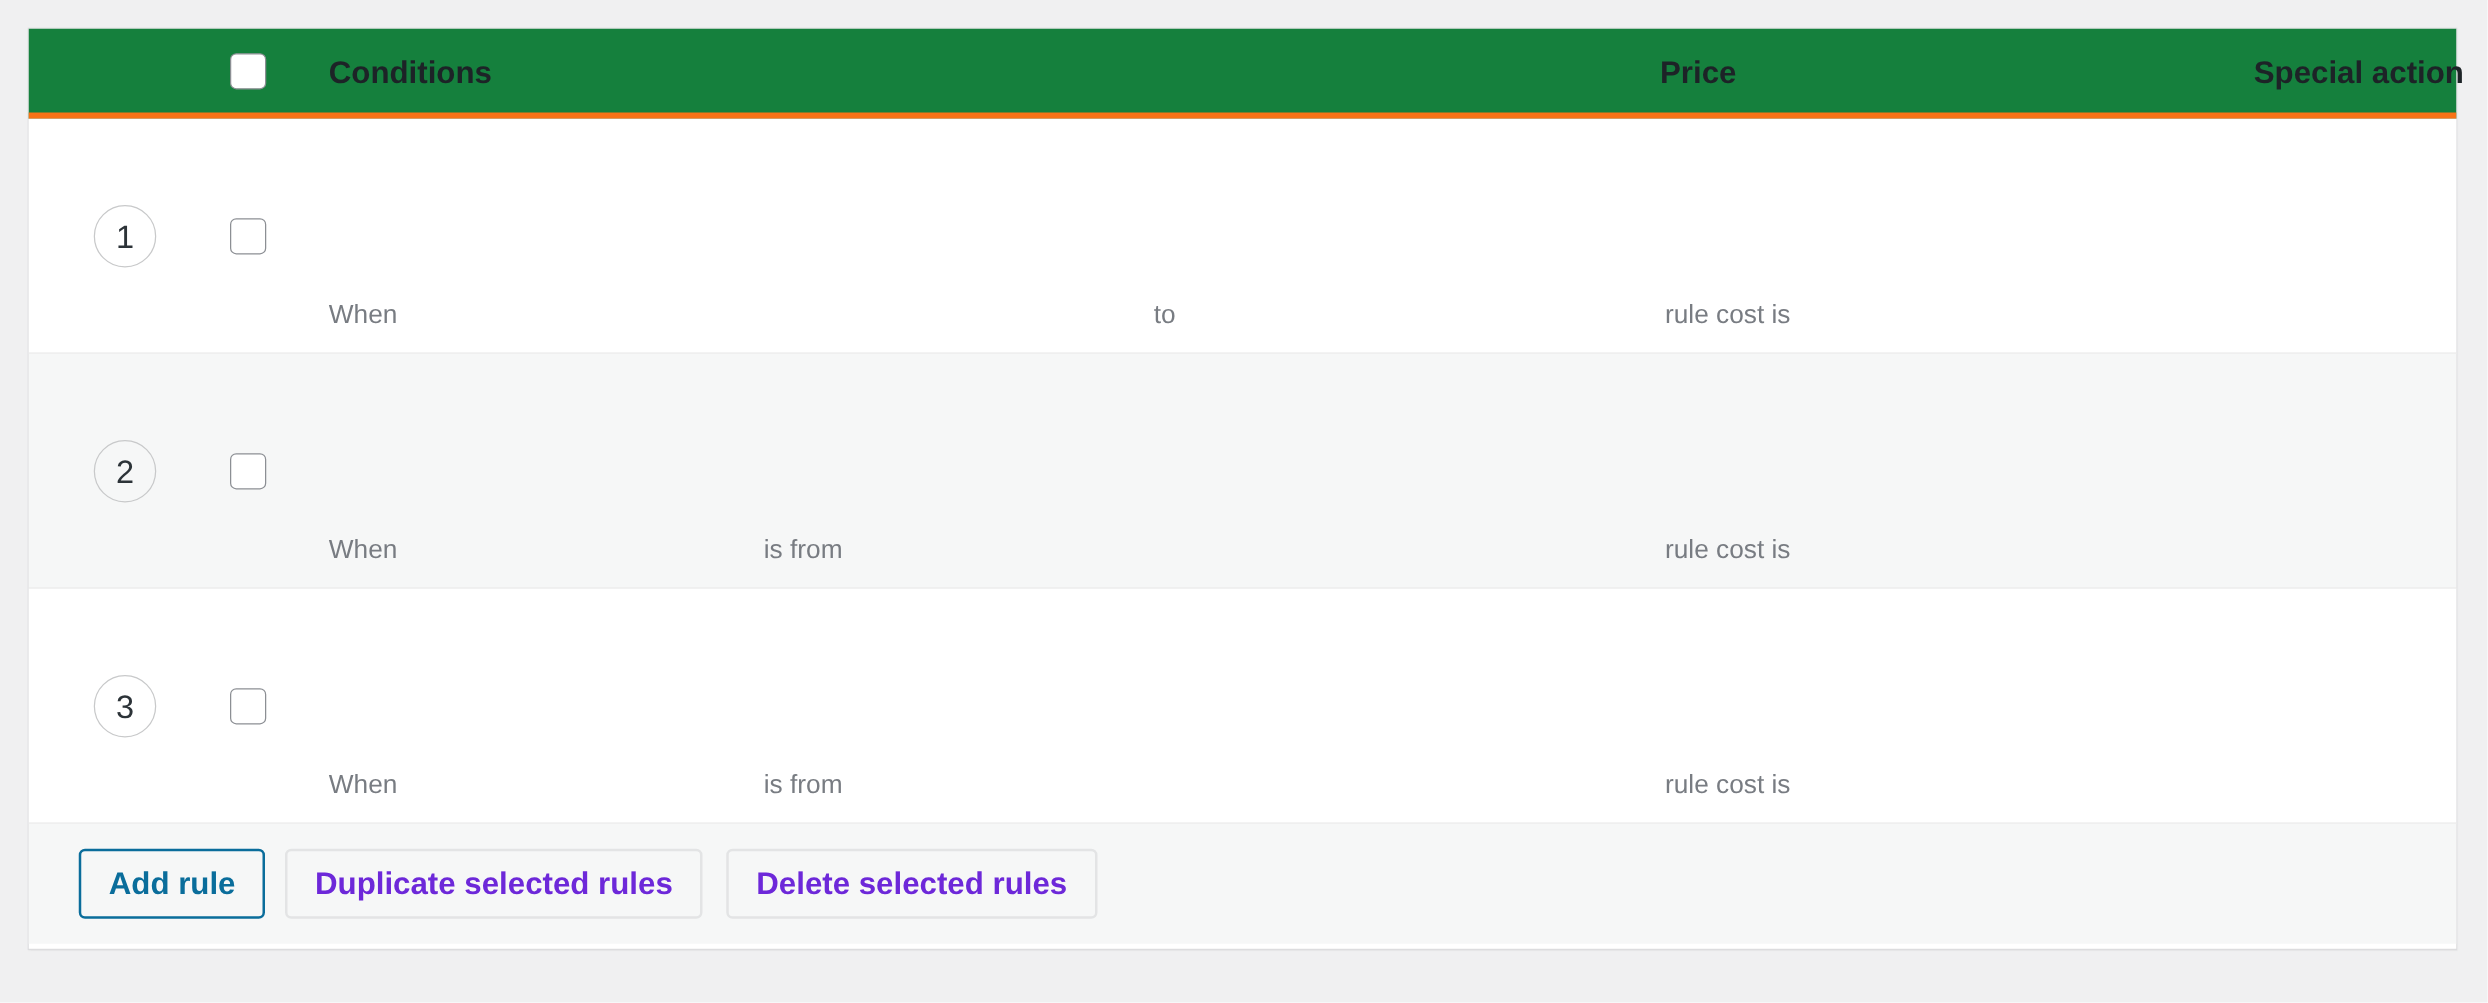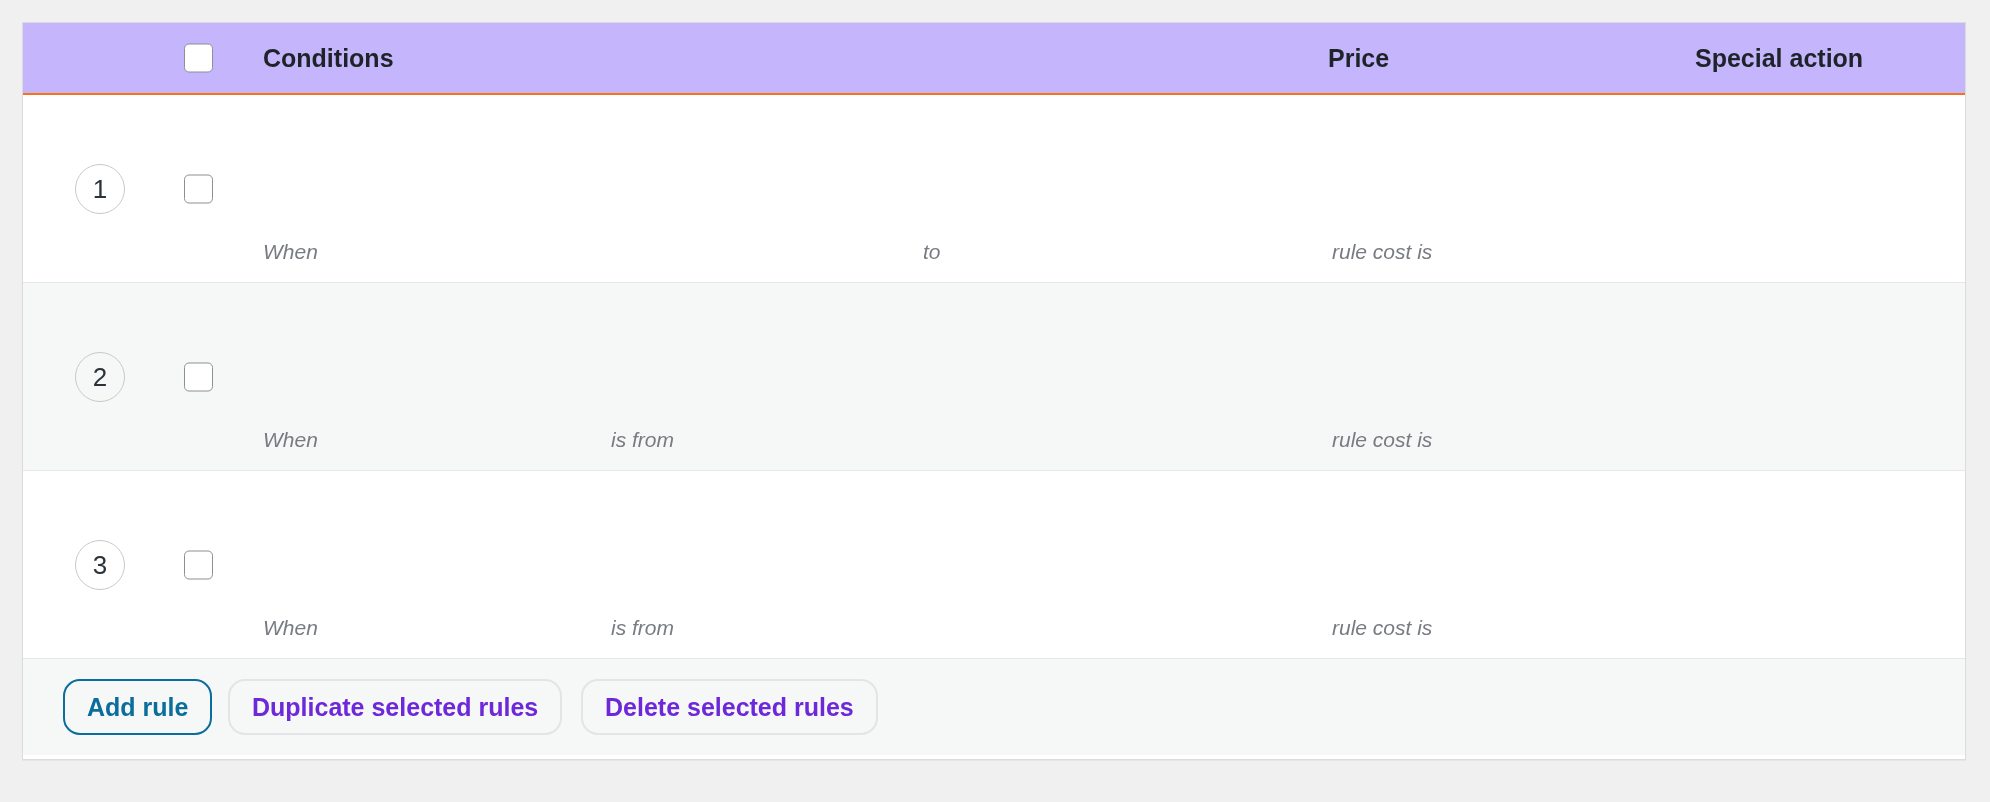--- a/index.html
+++ b/index.html
@@ -24,37 +24,37 @@
     background: #ffffff;
     border: 1px solid #dcdcde;
     box-sizing: border-box;
     box-shadow: 0 1px 1px rgba(0,0,0,0.04);
   }
 
   
   .table-head {
     position: relative;
     height: 72px;
-    background: #c4b5fd;
-    border-bottom: 2px solid #f97316;
+    background: #15803d;
+    border-bottom: 5px solid #f97316;
     box-sizing: border-box;
   }
   .head-cell {
     position: absolute;
     top: 0;
     height: 71px;
     line-height: 71px;
     font-size: 25px;
     font-weight: 700;
     color: #1d2327;
     white-space: nowrap;
   }
   .head-conditions { left: 240px; }
   .head-costs      { left: 1305px; }
-  .head-special    { left: 1672px; }
+  .head-special    { left: 1780px; }
 
   .head-checkbox {
     position: absolute;
     left: 161px;
     top: 50%;
     transform: translateY(-50%);
   }
 
   
   .cbx {
@@ -107,21 +107,20 @@
     box-sizing: border-box;
   }
   .field-label {
     position: absolute;
     top: 0;
     left: 2px;
     font-size: 21px;
     color: #787c82;
     white-space: nowrap;
     line-height: 22px;
-    font-style: italic;
   }
   .field-line {
     position: absolute;
     left: 0;
     bottom: 0;
     height: 0;
     border-bottom: 1.5px solid #8c8f94;
   }
   .field-value {
     position: absolute;
@@ -168,21 +167,21 @@
     background: #f6f7f7;
     box-sizing: border-box;
   }
   .btn {
     position: absolute;
     top: 50%;
     transform: translateY(-50%);
     height: 56px;
     line-height: 52px;
     padding: 0 22px;
-    border-radius: 17px;
+    border-radius: 5px;
     font-size: 25px;
     font-weight: 700;
     box-sizing: border-box;
     white-space: nowrap;
     cursor: pointer;
     background: #f6f7f7;
   }
   .btn-primary {
     left: 40px;
     border: 2px solid #0a6d9b;

